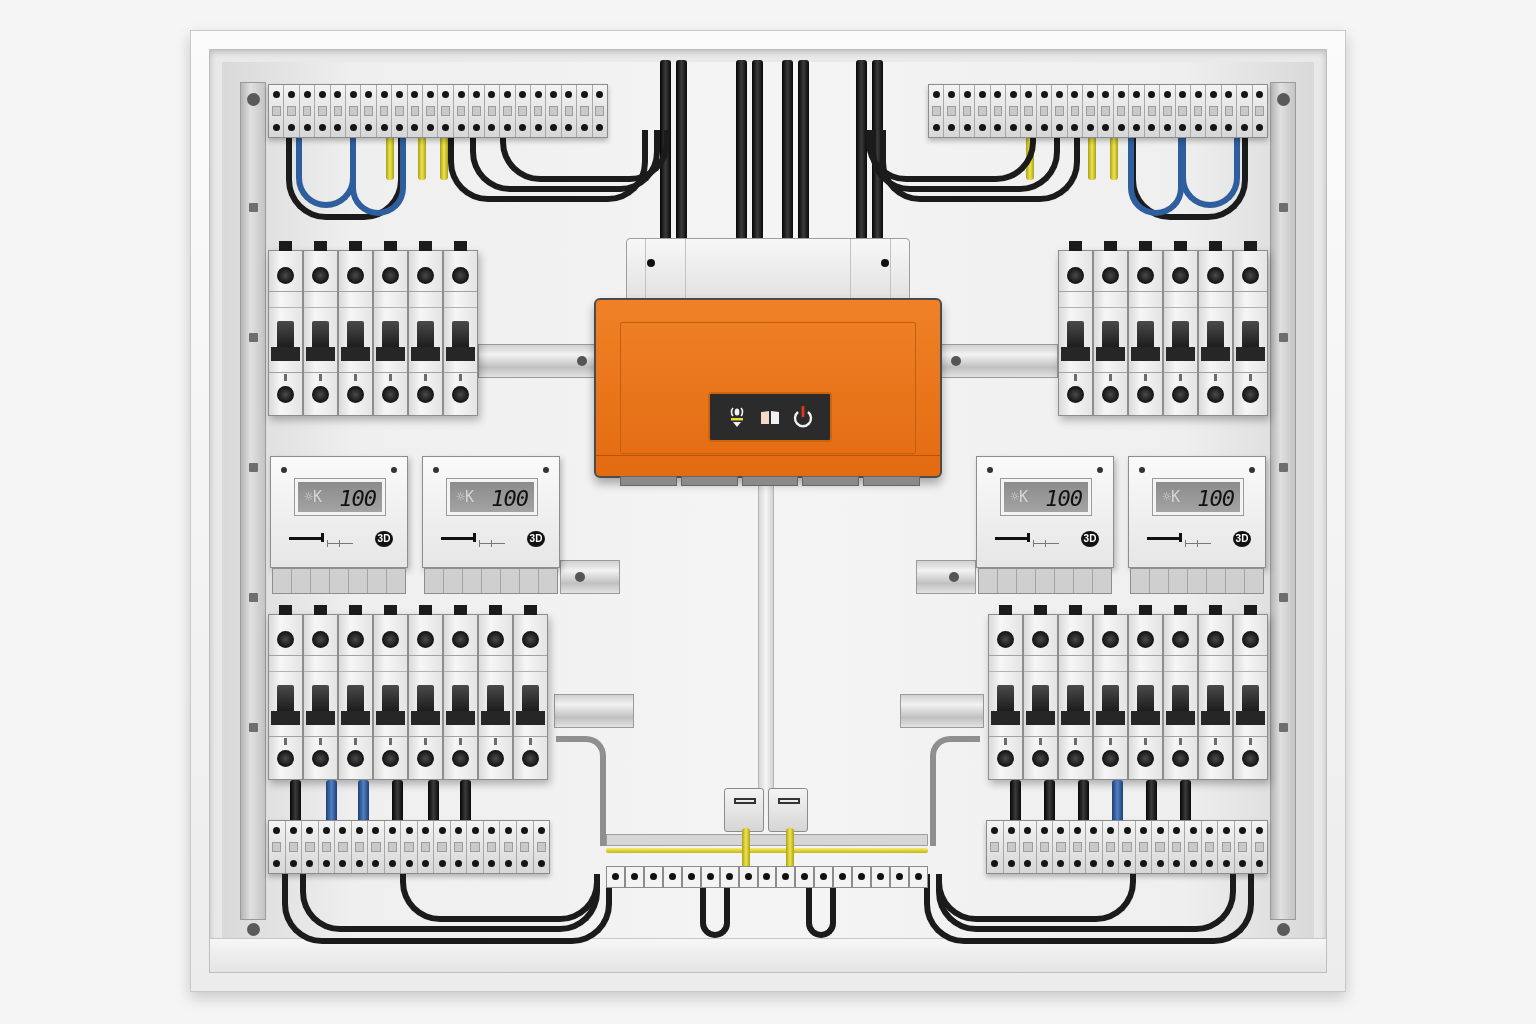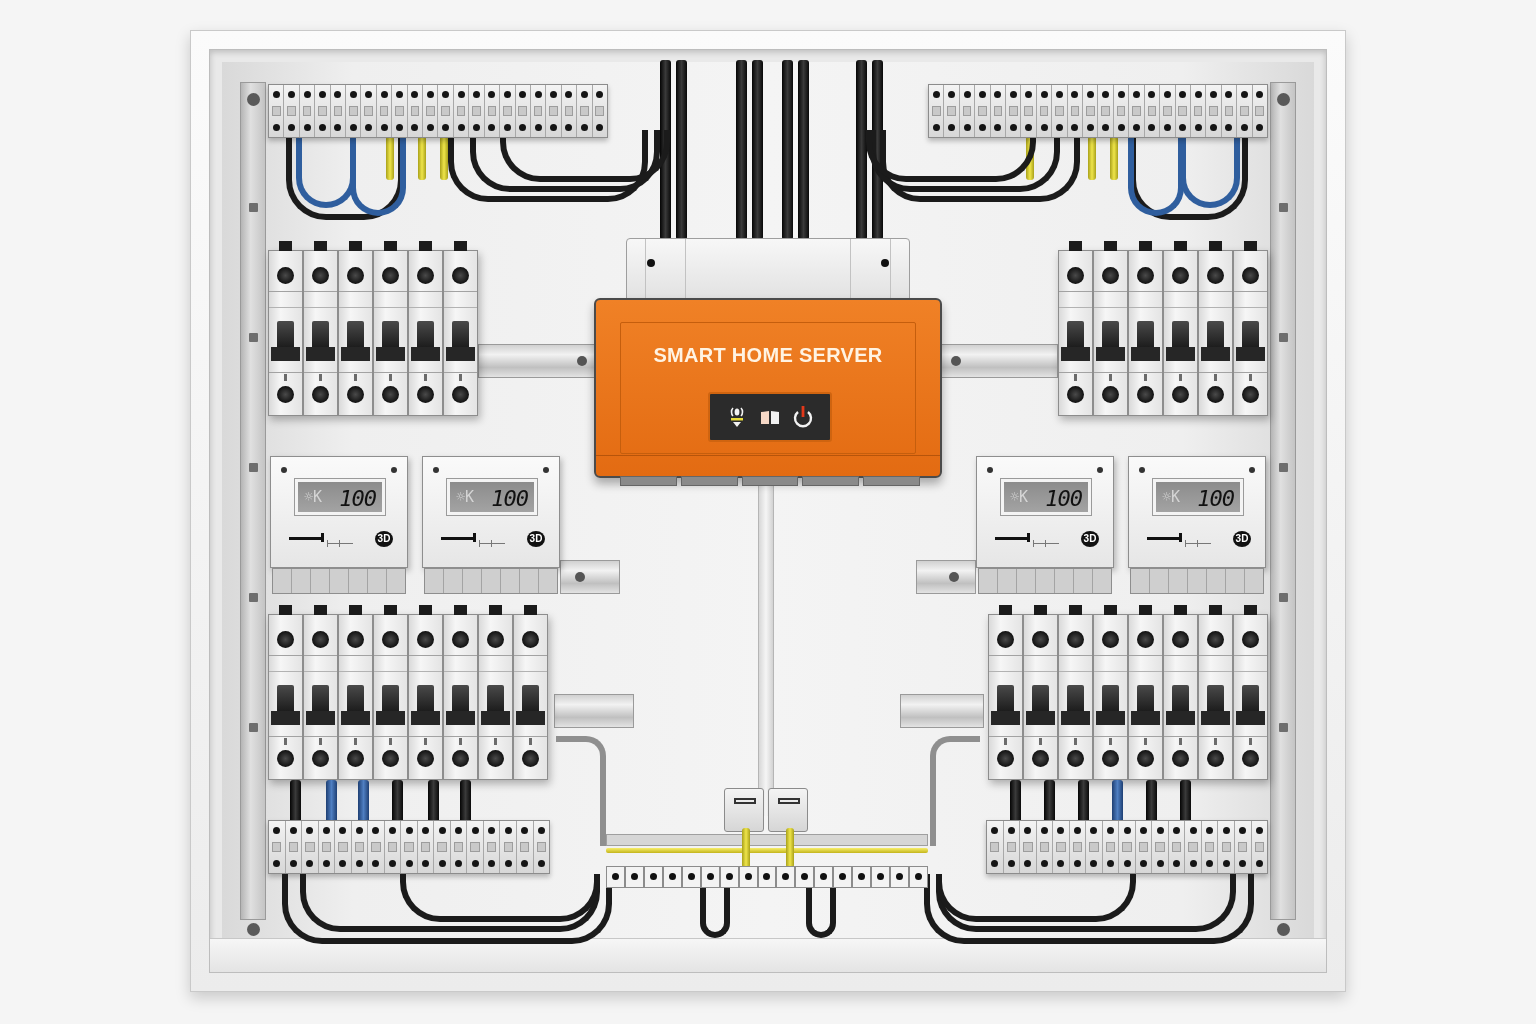--- a/index.html
+++ b/index.html
@@ -725,21 +725,20 @@
     <div class="div1"></div>
       <div class="div2"></div>
       <div class="div3"></div>
       <div class="div4"></div>
     <div class="dot" style="left:20px"></div>
     <div class="dot" style="right:20px"></div>
   </div>
   <div class="server">
     <div class="server-inner"></div>
     <div class="server-band"></div>
-    <div class="server-title">SMART HOME SERVER</div>
     <div class="status-panel">
       <span class="status-icon">
         <svg width="18" height="24" viewBox="0 0 18 24">
           <path d="M5 3 C3 5 3 9 5 11" stroke="#f2f2f2" stroke-width="1.6" fill="none"></path>
           <path d="M13 3 C15 5 15 9 13 11" stroke="#f2f2f2" stroke-width="1.6" fill="none"></path>
           <ellipse cx="9" cy="7" rx="2.4" ry="3.5" fill="#f2f2f2"></ellipse>
           <rect x="3" y="13" width="12" height="2.5" fill="#e8dc3a"></rect>
           <path d="M5 17 L13 17 L9 22 Z" fill="#f2f2f2"></path>
         </svg>
       </span>

